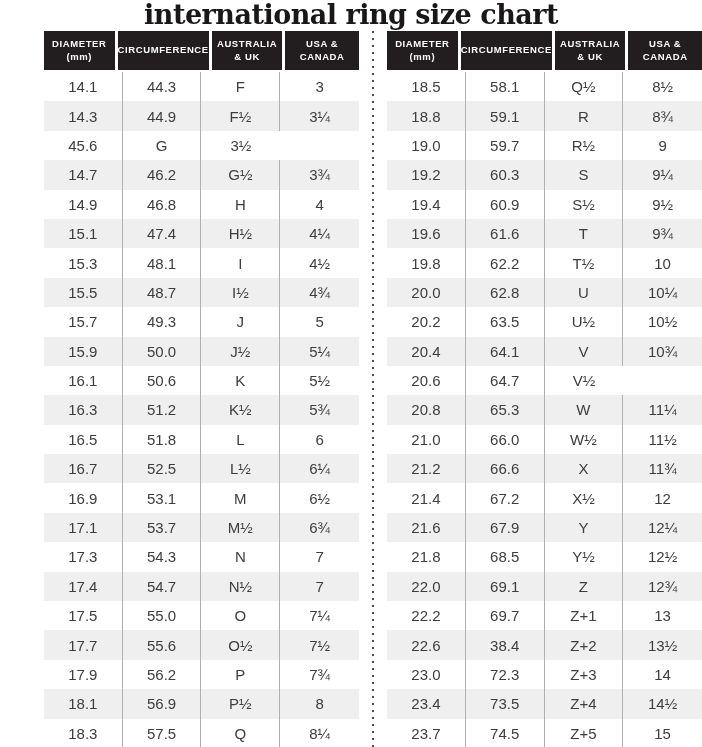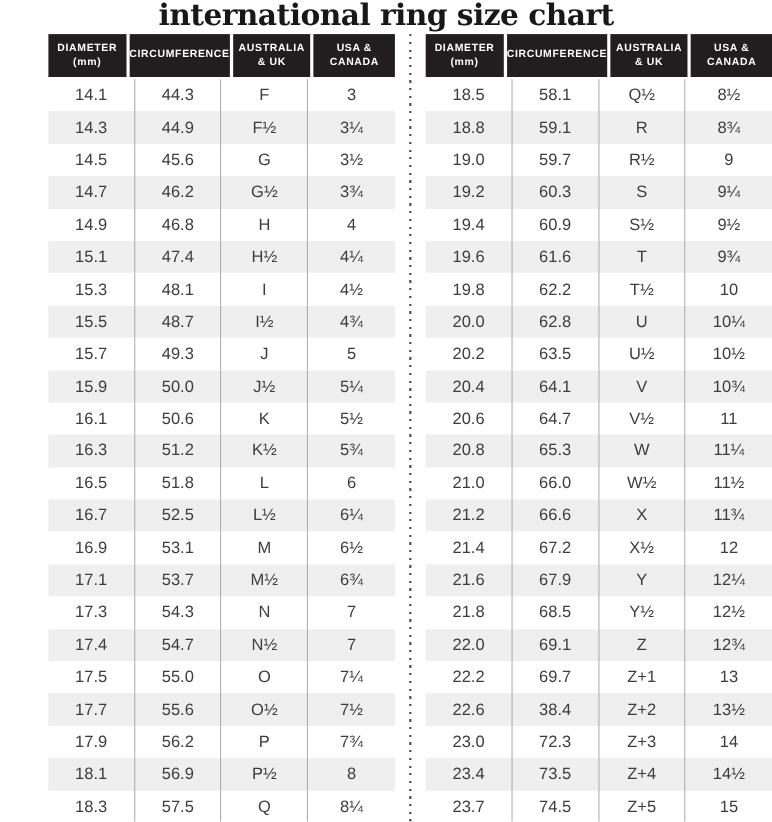--- a/index.html
+++ b/index.html
@@ -102,21 +102,20 @@
             <div class="tcell">F</div>
             <div class="tcell">3</div>
           </div>
           <div class="trow">
             <div class="tcell">14.3</div>
             <div class="tcell">44.9</div>
             <div class="tcell">F½</div>
             <div class="tcell">3¼</div>
           </div>
           <div class="trow">
-            <div class="tcell">14.5</div>
             <div class="tcell">45.6</div>
             <div class="tcell">G</div>
             <div class="tcell">3½</div>
           </div>
           <div class="trow">
             <div class="tcell">14.7</div>
             <div class="tcell">46.2</div>
             <div class="tcell">G½</div>
             <div class="tcell">3¾</div>
           </div>
@@ -309,21 +308,20 @@
           <div class="trow">
             <div class="tcell">20.4</div>
             <div class="tcell">64.1</div>
             <div class="tcell">V</div>
             <div class="tcell">10¾</div>
           </div>
           <div class="trow">
             <div class="tcell">20.6</div>
             <div class="tcell">64.7</div>
             <div class="tcell">V½</div>
-            <div class="tcell">11</div>
           </div>
           <div class="trow">
             <div class="tcell">20.8</div>
             <div class="tcell">65.3</div>
             <div class="tcell">W</div>
             <div class="tcell">11¼</div>
           </div>
           <div class="trow">
             <div class="tcell">21.0</div>
             <div class="tcell">66.0</div>

